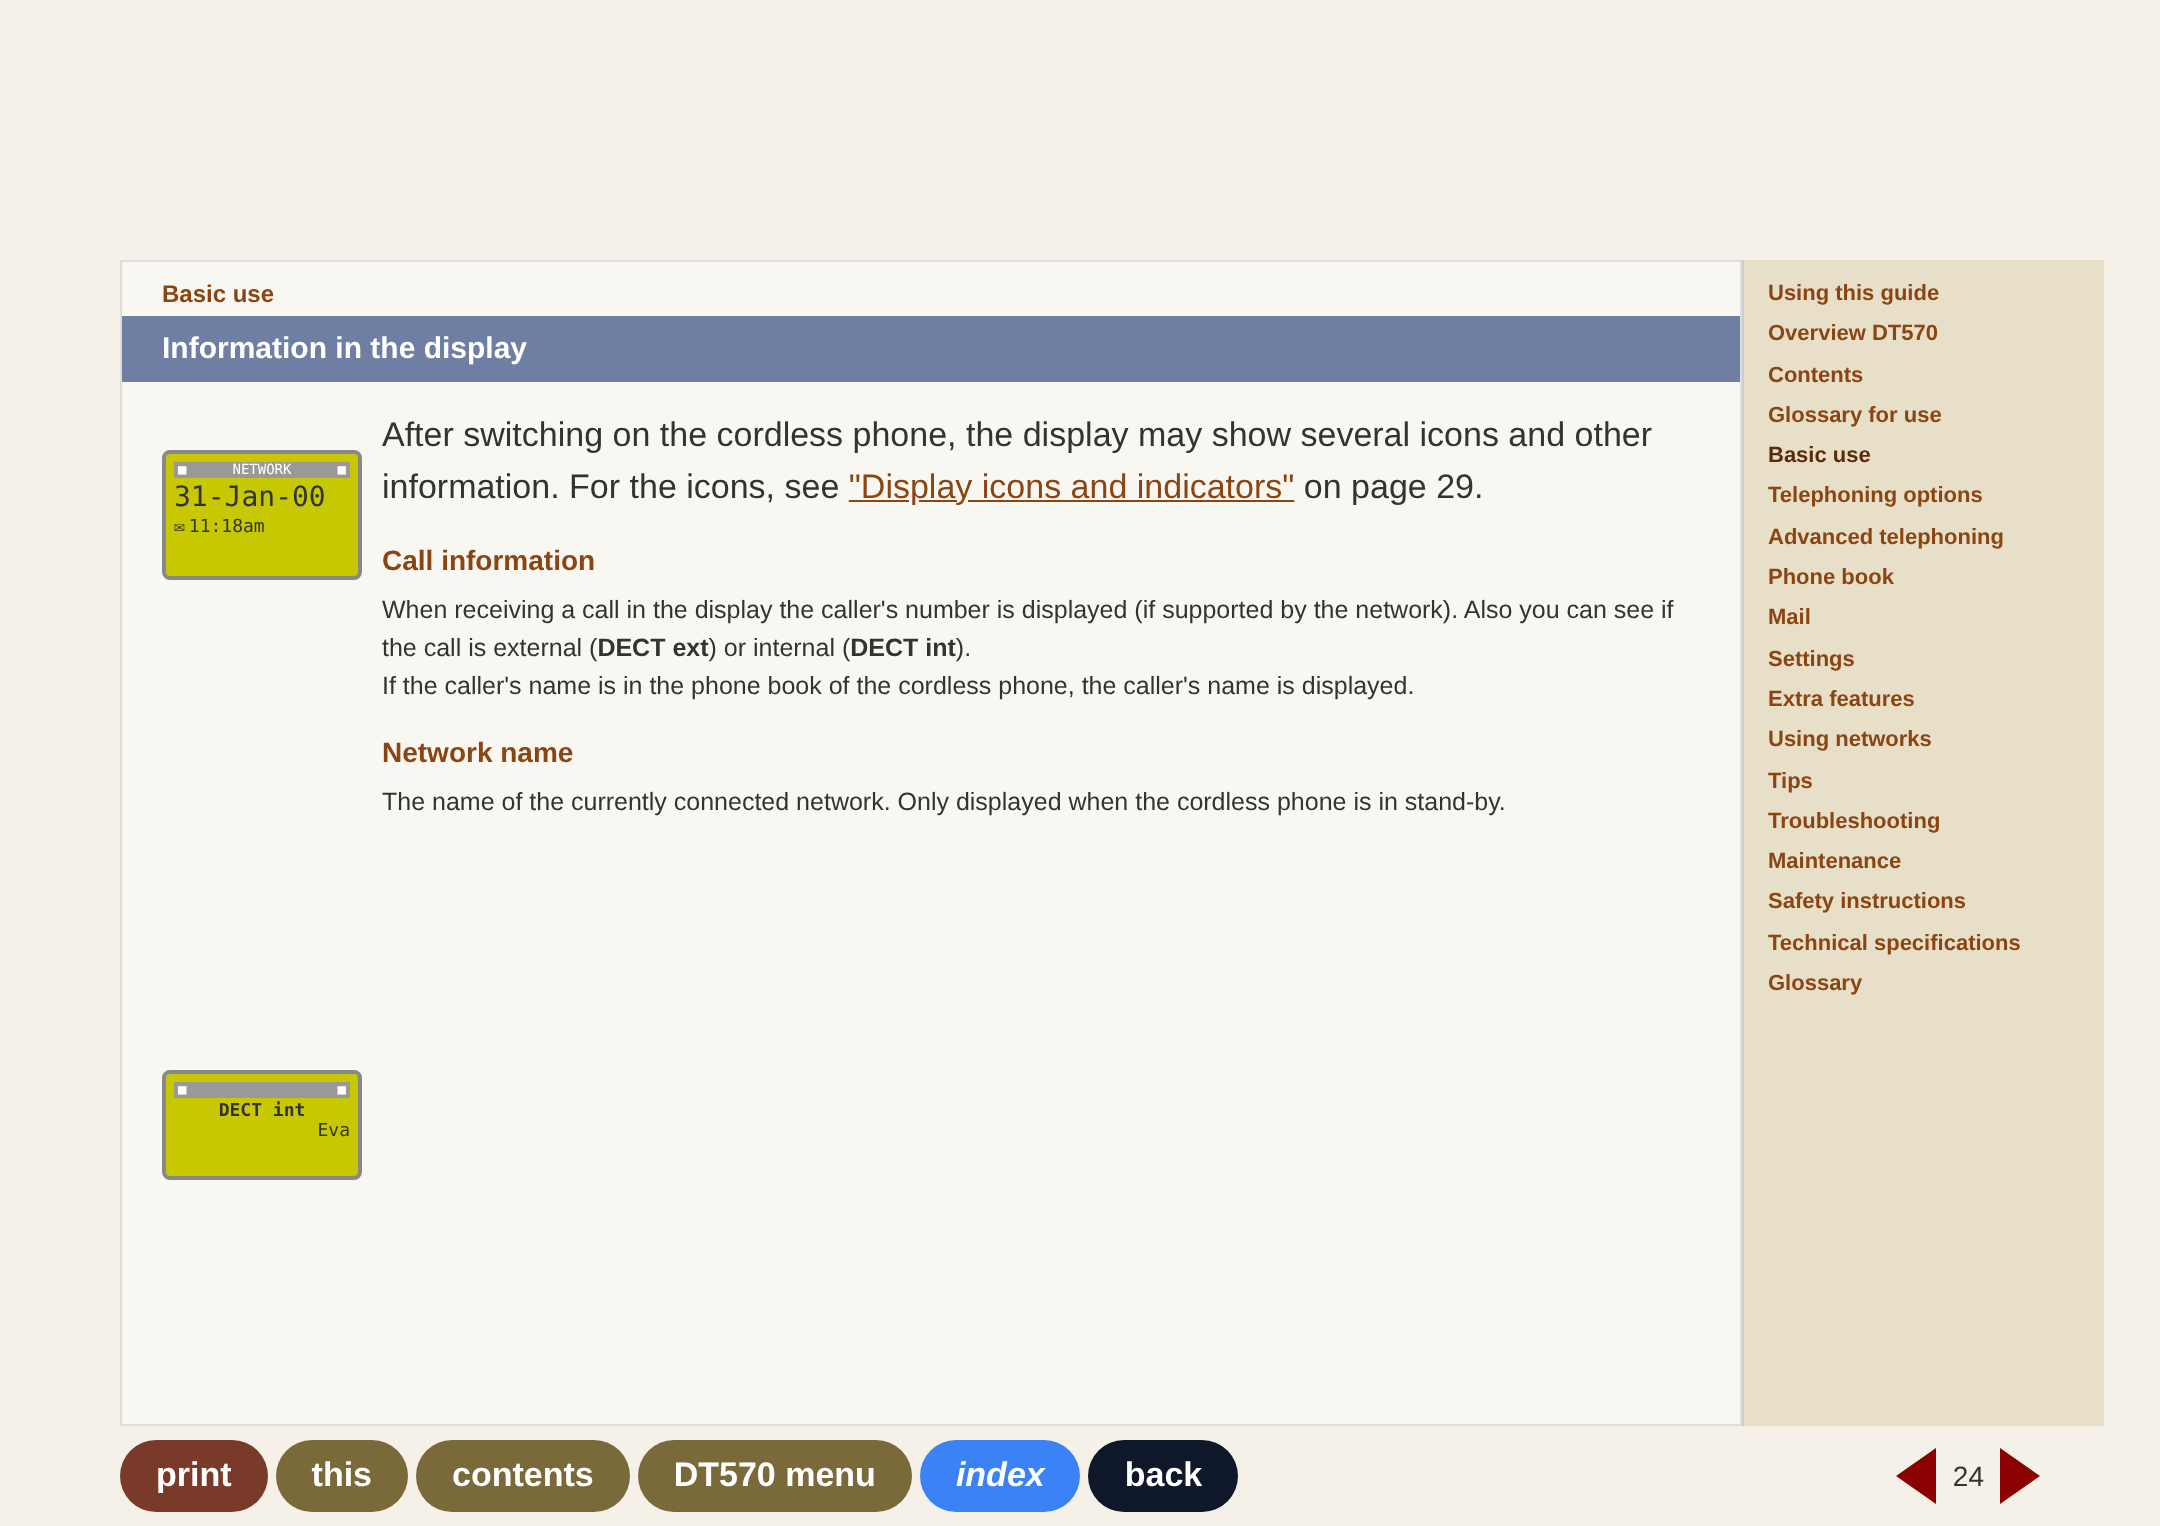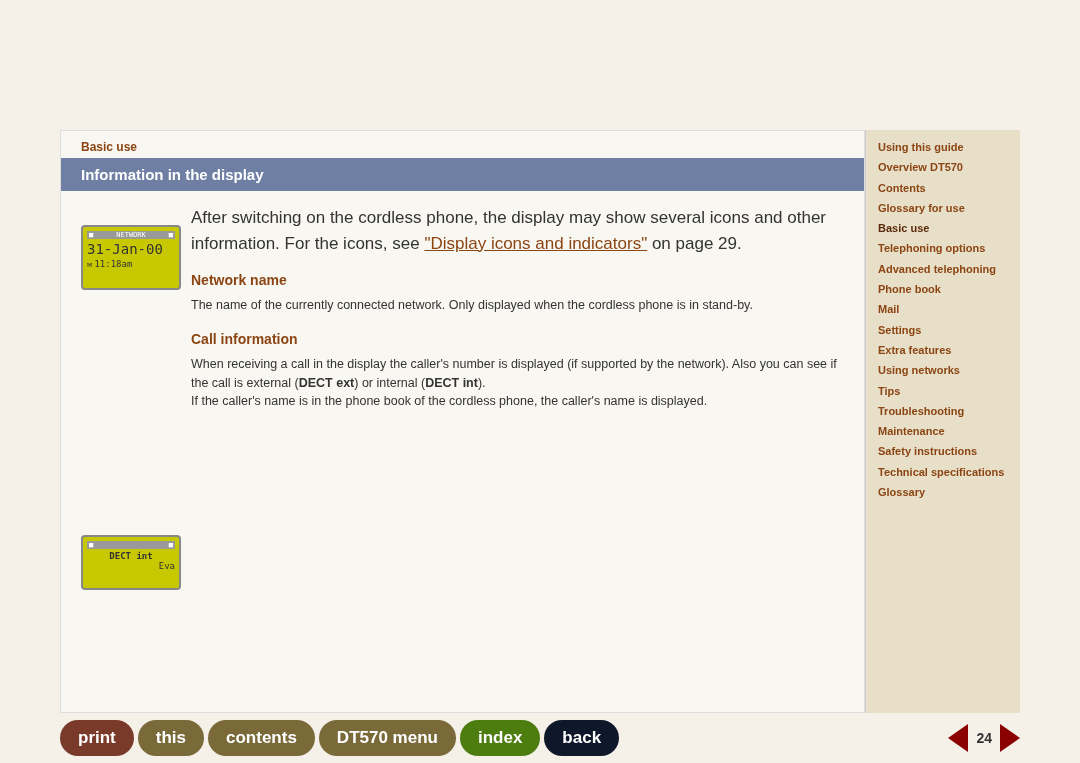--- a/index.html
+++ b/index.html
@@ -20,21 +20,21 @@
       flex-direction: column;
     }
 
     .top-spacer {
       height: 130px;
     }
 
     .main-area {
       display: flex;
       flex: 1;
-      padding: 0 60px 0 60px;
+      padding: 0 28px 0 60px;
       gap: 0;
     }
 
     .content-area {
       flex: 1;
       background: #f9f7f2;
       border: 1px solid #ddd;
       padding: 0;
       position: relative;
     }
@@ -116,21 +116,21 @@
       color: #333;
       line-height: 1.5;
       margin-bottom: 16px;
     }
 
     .bold-text {
       font-weight: bold;
     }
 
     .sidebar {
-      width: 155px;
+      width: 181px;
       flex-shrink: 0;
       background: #e8dfc8;
       padding: 10px 12px;
       border-left: 1px solid #ccc;
     }
 
     .sidebar-item {
       font-size: 11px;
       color: #8b4513;
       font-weight: bold;
@@ -164,42 +164,42 @@
       cursor: pointer;
       font-size: 17px;
       font-weight: bold;
       color: white;
     }
 
     .btn-print { background: #7a3a2a; }
     .btn-find { background: #7a6a3a; }
     .btn-contents { background: #7a6a3a; }
     .btn-menu { background: #7a6a3a; }
-    .btn-index { background: #4d7c0f; }
+    .btn-index { background: #3b82f6; font-style: italic; }
     .btn-back { background: #0f172a; }
 
     .page-nav {
       display: flex;
       align-items: center;
       gap: 8px;
       margin-left: 20px;
     }
 
     .arrow-left {
       width: 0;
       height: 0;
       border-top: 14px solid transparent;
       border-bottom: 14px solid transparent;
       border-right: 20px solid #8b0000;
       cursor: pointer;
     }
 
     .page-number {
       font-size: 14px;
-      font-weight: bold;
+      font-weight: normal;
       color: #333;
     }
 
     .arrow-right {
       width: 0;
       height: 0;
       border-top: 14px solid transparent;
       border-bottom: 14px solid transparent;
       border-left: 20px solid #8b0000;
       cursor: pointer;
@@ -277,30 +277,30 @@
           </div>
         </div>
 
         <div class="text-content">
 
           <p class="intro-text">
             <span>After switching on the cordless phone, the display may show several icons and other information. For the icons, see </span><span class="link-text">"Display icons and indicators"</span><span> on page 29.</span>
           </p>
 
           <div class="content-section">
-            <h3 class="sub-heading">Network name</h3>
-            <p class="body-text">The name of the currently connected network. Only displayed when the cordless phone is in stand-by.</p>
-          </div>
-
-          <div class="content-section">
             <h3 class="sub-heading">Call information</h3>
             <p class="body-text">
               When receiving a call in the display the caller's number is displayed (if supported by the network). Also you can see if the call is external (<span class="bold-text">DECT ext</span>) or internal (<span class="bold-text">DECT int</span>).<br>
               If the caller's name is in the phone book of the cordless phone, the caller's name is displayed.
             </p>
+          </div>
+
+          <div class="content-section">
+            <h3 class="sub-heading">Network name</h3>
+            <p class="body-text">The name of the currently connected network. Only displayed when the cordless phone is in stand-by.</p>
           </div>
         </div>
       </div>
     </div>
 
     <div class="sidebar">
       <div class="sidebar-item">Using this guide</div>
       <div class="sidebar-item">Overview DT570</div>
       <div class="sidebar-item">Contents</div>
       <div class="sidebar-item">Glossary for use</div>

